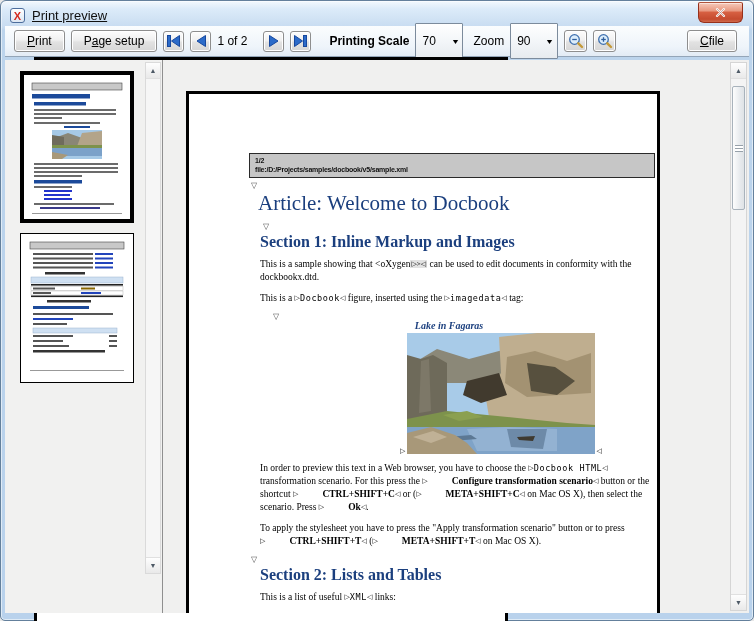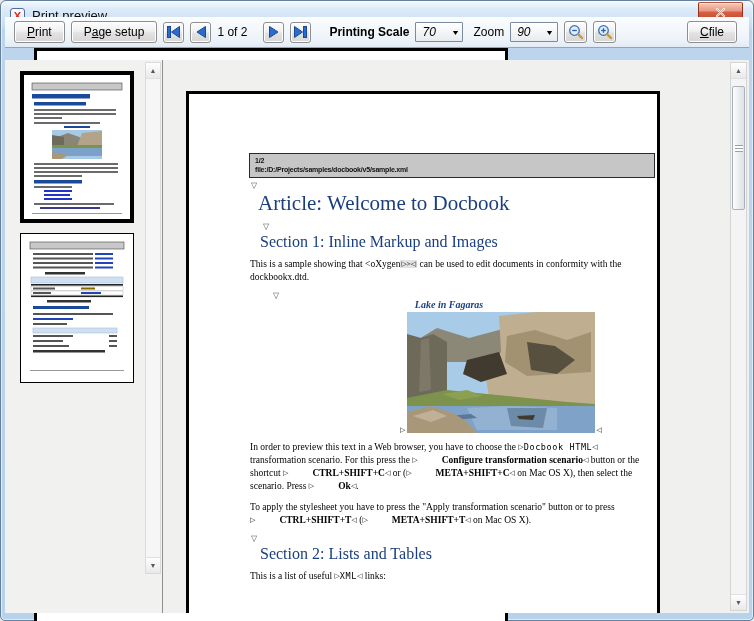--- a/index.html
+++ b/index.html
@@ -25,40 +25,40 @@
   .title-text{margin-left:7px;font-size:13px;color:#101010;text-decoration:underline;}
   .win-close{
     position:absolute;top:1px;right:10px;width:43px;height:19px;
     border:1px solid #97301b;border-top-color:#b0543c;border-radius:2px 2px 6px 6px;
     background:linear-gradient(180deg,#f6c9ba 0%,#e89a82 40%,#d65f41 50%,#c54b2f 85%,#d06a4c 100%);
     display:flex;align-items:center;justify-content:center;
     box-shadow:inset 0 1px 0 rgba(255,255,255,.5);
   }
   
   .toolbar{
-    position:absolute;top:16px;left:4px;right:4px;height:31px;
+    position:absolute;top:25px;left:4px;right:4px;height:31px;
     background:linear-gradient(180deg,#fbfdfe 0%,#eef4fa 70%,#e2ebf5 100%);
     border-bottom:1px solid #93a5b8;box-sizing:border-box;
     display:flex;align-items:center;gap:6px;padding:0 9px;
   }
   .btn{
     height:22px;padding:0 12px;font-size:12px;color:#000;font-family:"Liberation Sans",sans-serif;
     background:linear-gradient(180deg,#fdfdfd 0%,#f0f0f0 45%,#e2e2e2 55%,#d6d6d6 100%);
     border:1px solid #8e8e8e;border-radius:3px;box-shadow:inset 0 0 0 1px #ffffff;
     display:inline-flex;align-items:center;justify-content:center;white-space:nowrap;
   }
   .navbtn{width:21px;height:21px;padding:0;}
   .zoombtn{width:23px;height:22px;}
   .lbl{font-size:12px;color:#000;white-space:nowrap;}
   .lbl.page{margin-left:6px;}
   .page-ind{font-size:12px;min-width:40px;text-align:left;white-space:nowrap;}
   .combo{
-    width:48px;height:20px;box-sizing:border-box;display:flex;align-items:center;
+    width:48px;height:36px;box-sizing:border-box;display:flex;align-items:center;
     border:1px solid #7c8b9c;background:linear-gradient(180deg,#ffffff,#f2f5f8 55%,#e7ebef 100%);
-    font-size:12px;padding:0 4px 0 6px;border-radius:1px;font-style:italic;
+    font-size:12px;padding:0 4px 0 6px;border-radius:1px;
   }
   .combo-val{flex:1;}
   .combo-arrow{font-size:7px;color:#000;transform:scaleX(1.3);}
   .close-btn{margin-left:auto;margin-right:3px;}
   
   .content{
     position:absolute;top:59px;left:4px;right:4px;bottom:7px;
     background:#f0f0ef;display:flex;overflow:hidden;
   }
   
@@ -107,25 +107,25 @@
   .hdr-line{font-size:7px;font-weight:bold;color:#111;letter-spacing:-0.2px;line-height:9px;white-space:nowrap;overflow:hidden;}
   .fold{display:block;font-size:8px;line-height:7px;color:#555;margin:4px 0 0 2px;}
   .fold.ind{margin-left:14px;}
   .fold.ctr{margin-left:24px;}
   h1.doc-title{
     font-family:"Liberation Serif","DejaVu Serif",serif;font-size:21px;line-height:24px;
     color:#1B3F7E;margin:2px 0 8px 9px;font-weight:normal;
   }
   h2.doc-sec{
     font-family:"Liberation Serif","DejaVu Serif",serif;font-size:16px;line-height:19px;
-    color:#1B3F7E;margin:2px 0 7px 11px;font-weight:normal;
+    color:#1B3F7E;margin:2px 0 7px 11px;font-weight:bold;
   }
   .doc-p{
     font-family:"Liberation Serif","DejaVu Serif",serif;font-size:9.5px;line-height:13px;
-    color:#000;margin:0 4px 8px 1px;width:392px;
+    color:#000;margin:0 4px 8px 11px;width:392px;
   }
   .seg-mk{font-size:7px;vertical-align:1px;color:#000;}
   .seg-mono{font-family:"DejaVu Sans Mono","Liberation Mono",monospace;font-size:8.5px;letter-spacing:0.6px;}
   .seg-bold{font-weight:bold;padding-left:24px;}
   .seg-chip{background:#e2e2e2;font-size:7px;padding:0 1px;vertical-align:1px;}
   .caption{
     font-family:"Liberation Serif","DejaVu Serif",serif;font-style:italic;font-weight:bold;
     font-size:10px;color:#1B3F7E;text-align:center;width:400px;margin-bottom:2px;
   }
   .figure{position:relative;width:188px;margin:0 auto 0 158px;}
@@ -299,20 +299,21 @@
           <div class="hdr-line">file:/D:/Projects/samples/docbook/v5/sample.xml</div>
         </div>
 
         <span class="fold">▽</span>
         <h1 class="doc-title">Article: Welcome to Docbook</h1>
 
         <span class="fold ind">▽</span>
         <h2 class="doc-sec">Section 1: Inline Markup and Images</h2>
 
         <p class="doc-p"><span class="seg-plain">This is a sample showing that &lt;oXygen</span><span class="seg-chip">▷&gt;◁</span><span class="seg-plain"> can be used to edit documents in conformity with the dockbookx.dtd.</span></p>
+        <p class="doc-p"><span class="seg-plain">This is a </span><span class="seg-mk">▷</span><span class="seg-mono">Docbook</span><span class="seg-mk">◁</span><span class="seg-plain"> figure, inserted using the </span><span class="seg-mk">▷</span><span class="seg-mono">imagedata</span><span class="seg-mk">◁</span><span class="seg-plain"> tag:</span></p>
 
         <span class="fold ctr">▽</span>
         <div class="caption">Lake in Fagaras</div>
 
         <div class="figure">
           <svg width="188" height="121" viewBox="0 0 188 121">
             <rect width="188" height="121" fill="#a8cbe8"></rect>
             <polygon points="0,34 30,16 62,26 92,18 120,10 150,16 188,6 188,50 0,50" fill="#8b8878"></polygon>
             <polygon points="0,22 14,26 26,22 40,30 40,84 0,88" fill="#6e6a5a"></polygon>
             <polygon points="14,28 22,26 24,78 12,80" fill="#7d7868"></polygon>

